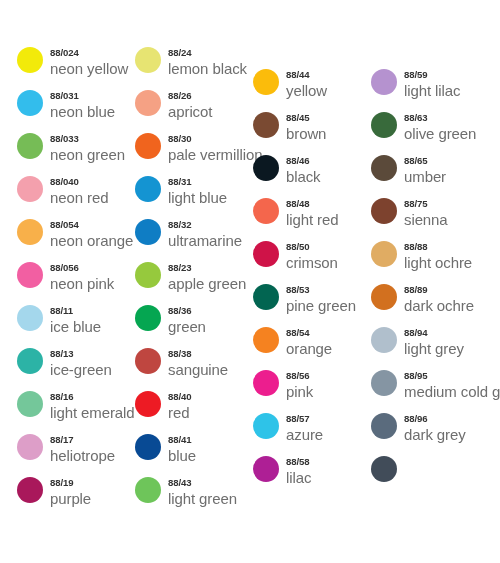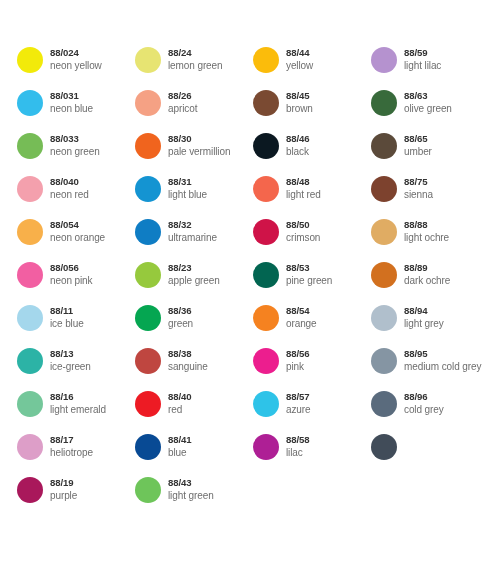--- a/index.html
+++ b/index.html
@@ -31,20 +31,21 @@
     display: flex;
     flex-direction: row;
     gap: 0;
   }
 
   .color-column {
     width: 118px;
     display: flex;
     flex-direction: column;
     gap: 0;
+    justify-content: center;
   }
 
   .swatch-row {
     height: 43px;
     display: flex;
     flex-direction: row;
     align-items: flex-start;
     gap: 0;
   }
 
@@ -67,21 +68,21 @@
   .swatch-code {
     display: block;
     font-size: 9.6px;
     font-weight: bold;
     color: #333333;
     letter-spacing: -0.1px;
   }
 
   .swatch-name {
     display: block;
-    font-size: 10px;
+    font-size: 15px;
     font-weight: normal;
     color: #6e6e6e;
     letter-spacing: -0.1px;
     margin-top: 1.5px;
   }
 </style>
 </head>
 <body>
 
 <div class="sheet">
@@ -163,21 +164,21 @@
             <span class="swatch-code">88/19</span>
             <span class="swatch-name">purple</span>
           </div>
         </div>
       </div>
       <div class="color-column">
         <div class="swatch-row">
           <div class="swatch-dot" title="lemon yellow" style="background: rgb(231, 228, 114);"></div>
           <div class="swatch-text">
             <span class="swatch-code">88/24</span>
-            <span class="swatch-name">lemon green</span>
+            <span class="swatch-name">lemon black</span>
           </div>
         </div>
         <div class="swatch-row">
           <div class="swatch-dot" title="apricot" style="background: rgb(245, 161, 132);"></div>
           <div class="swatch-text">
             <span class="swatch-code">88/26</span>
             <span class="swatch-name">apricot</span>
           </div>
         </div>
         <div class="swatch-row">
@@ -370,21 +371,21 @@
           <div class="swatch-dot" title="medium cold grey" style="background: rgb(133, 149, 163);"></div>
           <div class="swatch-text">
             <span class="swatch-code">88/95</span>
             <span class="swatch-name">medium cold grey</span>
           </div>
         </div>
         <div class="swatch-row">
           <div class="swatch-dot" title="dark grey" style="background: rgb(90, 107, 125);"></div>
           <div class="swatch-text">
             <span class="swatch-code">88/96</span>
-            <span class="swatch-name">cold grey</span>
+            <span class="swatch-name">dark grey</span>
           </div>
         </div>
         <div class="swatch-row">
           <div class="swatch-dot" title="deep cold grey" style="background: rgb(65, 76, 89);"></div>
         </div>
       </div>
     </div>
 </div>
 
 </body></html>

